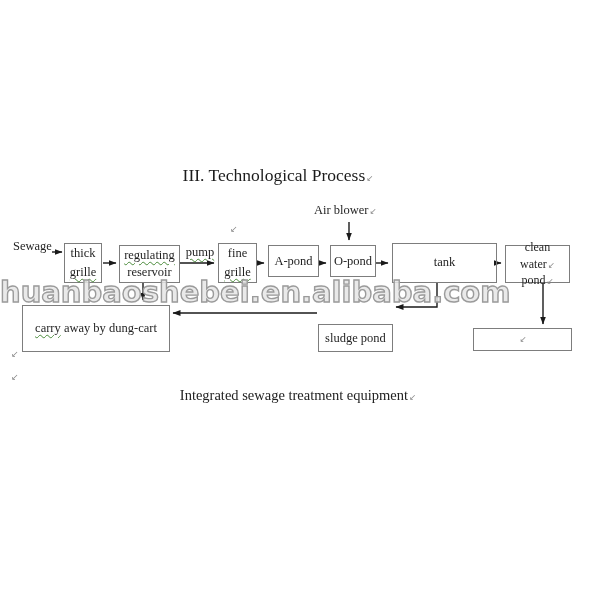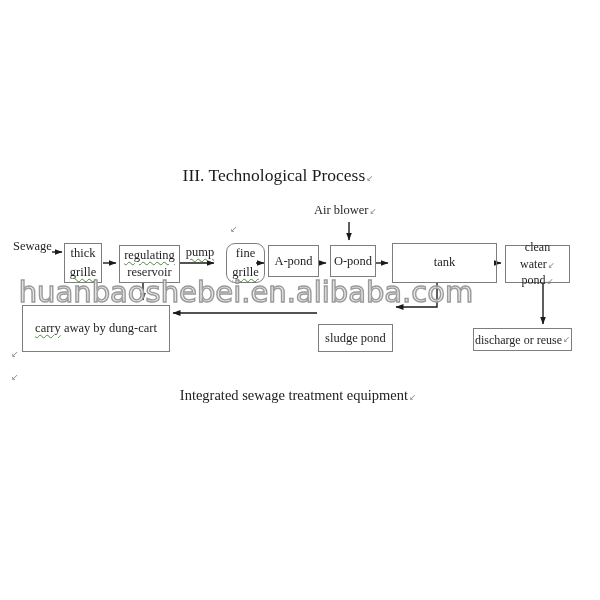--- a/index.html
+++ b/index.html
@@ -26,21 +26,21 @@
     text-decoration-color:var(--spellcheck,#4a8a3a);
     text-decoration-thickness:1px;text-underline-offset:2px;
   }
   .mark{font-size:8.5px;color:#8a8a8a;vertical-align:baseline;margin-left:1px;}
   .floatmark{position:absolute;font-size:9px;color:#8a8a8a;z-index:2;}
   svg.connectors{position:absolute;left:0;top:0;z-index:1;}
   .c{stroke:var(--line,#1a1a1a);stroke-width:1.4;fill:none;}
   .ahp{fill:var(--line,#1a1a1a);stroke:none;}
   .watermark{
     position:absolute;left:0;top:274px;width:492px;text-align:center;
-    font-family:"DejaVu Sans", sans-serif;font-weight:normal;font-size:29px;
+    font-family:"DejaVu Sans", sans-serif;font-weight:bold;font-size:29px;
     line-height:36px;letter-spacing:0px;
     color:rgba(255,255,255,0.62);
     -webkit-text-stroke:1.4px var(--watermark-stroke,#9b9b9b);
     text-shadow:0 0 1px rgba(160,160,160,0.6);
     z-index:3;pointer-events:none;white-space:nowrap;
   }
 </style>
 </head>
 <body>
 
@@ -73,21 +73,21 @@
 <div class="box" style="left:64px;top:243px;width:36px;height:38px;">
   <span>thick</span>
   <span class="sq">grille</span>
 </div>
 
 <div class="box" style="left:119px;top:245px;width:59px;height:36px;line-height:1.35;">
   <span class="sq">regulating</span>
   <span>reservoir</span>
 </div>
 
-<div class="box" style="left:226px;top:243px;width:37px;height:38px;border-radius:9px;">
+<div class="box" style="left:218px;top:243px;width:37px;height:38px;">
   <span>fine</span>
   <span class="sq">grille</span>
 </div>
 
 <div class="box" style="left:268px;top:245px;width:49px;height:30px;">
   <span>A-pond</span>
 </div>
 
 <div class="box" style="left:330px;top:245px;width:44px;height:30px;">
   <span>O-pond</span>
@@ -104,21 +104,20 @@
 
 <div class="box" style="left:318px;top:299px;width:73px;height:26px;margin-top:25px;">
   <span>sludge pond</span>
 </div>
 
 <div class="box" style="left:22px;top:305px;width:146px;height:45px;line-height:1.7;">
   <span><span class="sq">carry</span><span> away by dung-cart</span></span>
 </div>
 
 <div class="box" style="left:473px;top:328px;width:97px;height:21px;font-size:12px;flex-direction:row;">
-  <span>discharge or reuse</span>
     <span class="mark">↙</span>
 </div>
 
 <span class="floatmark" style="left:230px;top:224px;">↙</span>
 <span class="floatmark" style="left:11px;top:349px;">↙</span>
 <span class="floatmark" style="left:11px;top:372px;">↙</span>
 
 <div class="watermark">huanbaoshebei.en.alibaba.com</div>
 
 <div class="caption"><span>Integrated sewage treatment equipment</span><span class="mark">↙</span></div>

